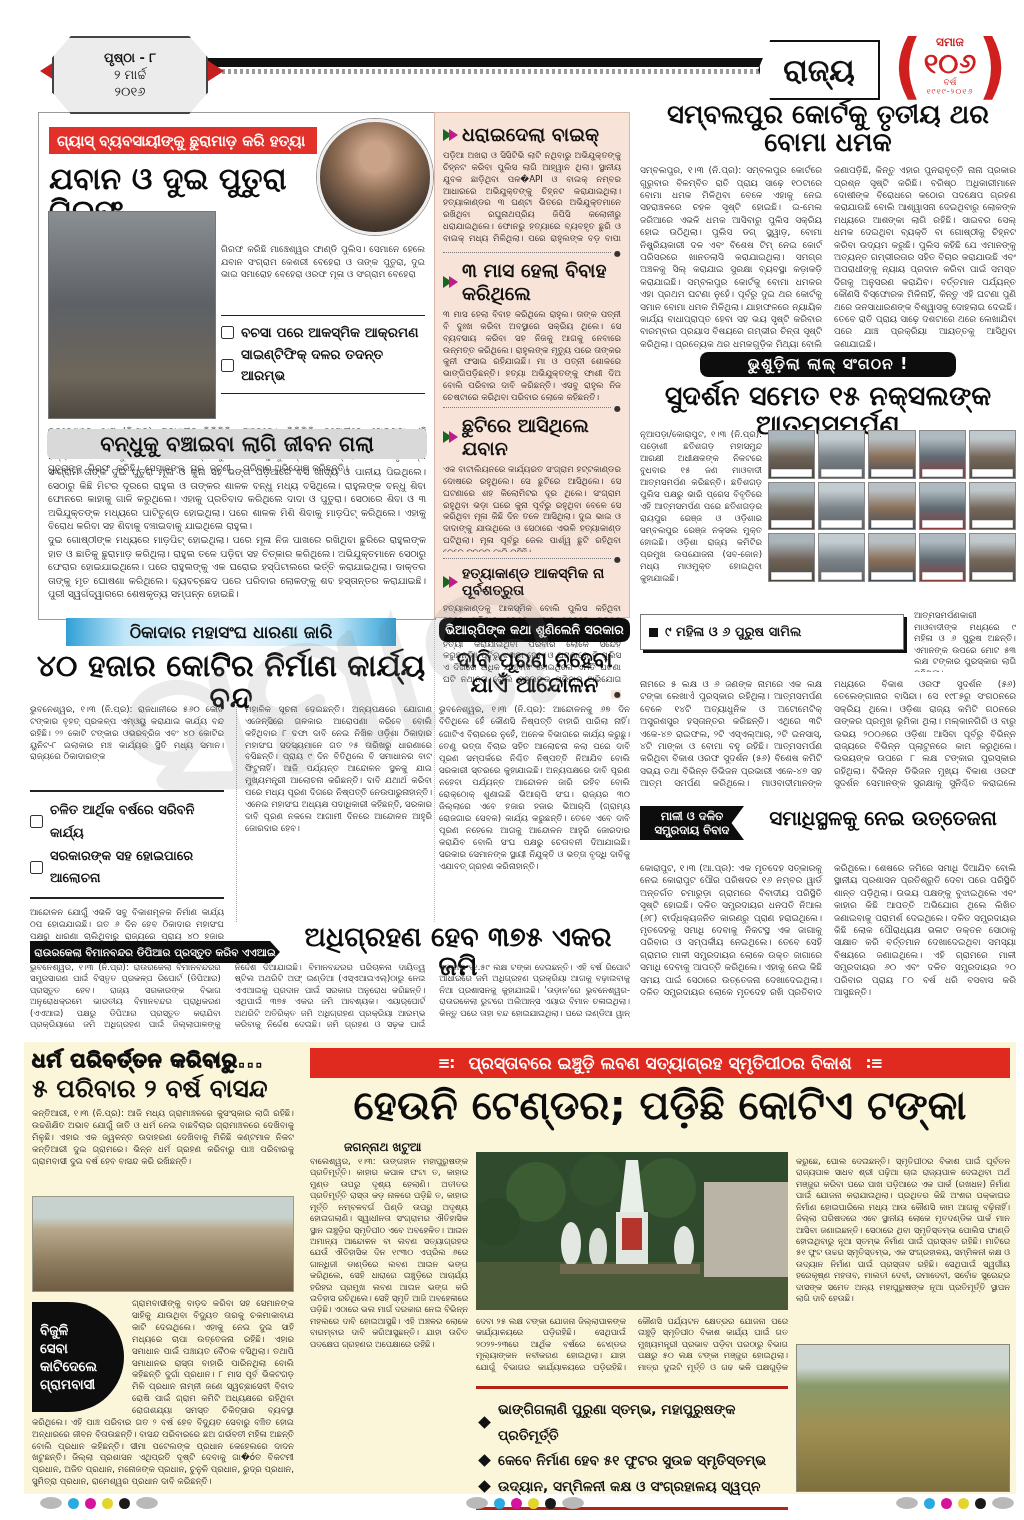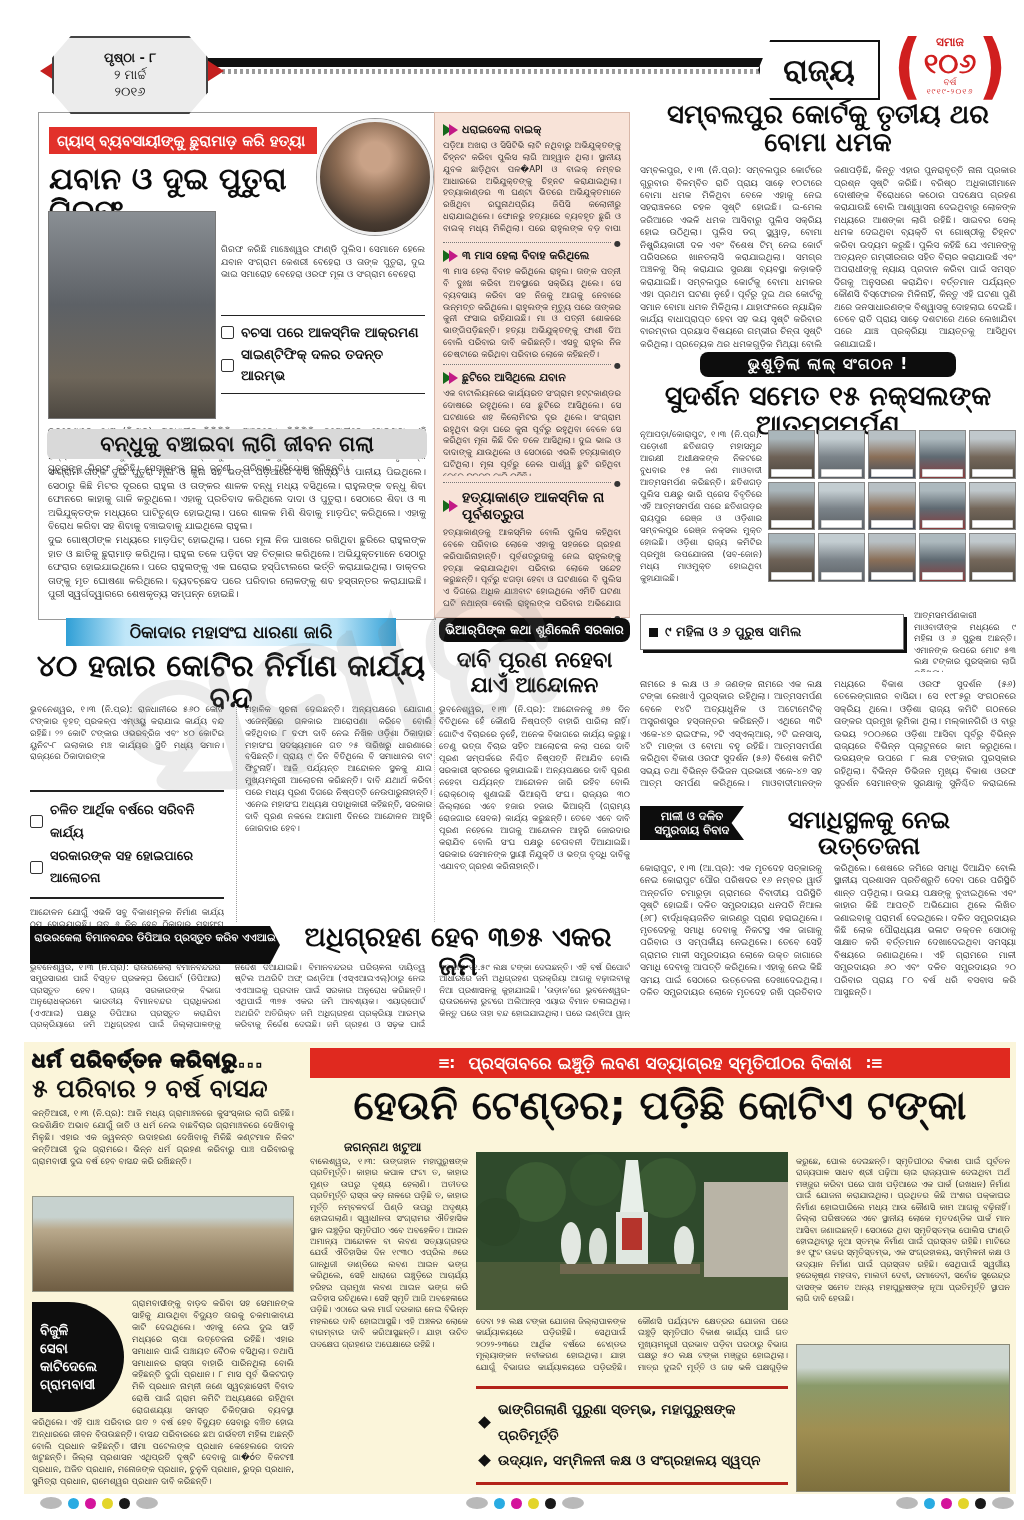--- a/index.html
+++ b/index.html
@@ -49,21 +49,21 @@
   .artA .bodyTop{position:absolute;left:9px;top:312px;width:378px;height:96px;column-count:2;column-gap:12px;font-size:9px;line-height:1.38;}
   .artA .sub{position:absolute;left:8px;top:316px;width:380px;height:30px;background:#d9d9d9;border-radius:6px;
      display:flex;align-items:center;justify-content:center;font-size:21px;font-weight:bold;}
   .artA .subBody{position:absolute;left:9px;top:352px;width:378px;height:146px;font-size:9.6px;line-height:1.42;white-space:pre-line;}
   
   .artB{left:434px;top:112px;width:196px;height:506px;background:#f8e3d8;border:1px solid #d8b7a8;
      padding:8px 8px;box-sizing:border-box;}
   .sideItem{margin-bottom:6px;border-bottom:1px dotted #777;padding-bottom:6px;position:relative;}
   .sideItem:last-child{border-bottom:none;}
   .sideItem::after{content:"●";position:absolute;right:0;bottom:-6px;font-size:8px;color:#333;background:#f8e3d8;padding-left:3px;}
-  .sideTitle{display:flex;align-items:center;gap:4px;justify-content:flex-start;font-size:11px;font-weight:bold;margin:2px 0 4px;}
+  .sideTitle{display:flex;align-items:center;gap:4px;justify-content:flex-start;font-size:19px;font-weight:bold;margin:2px 0 4px;}
   .tri{width:0;height:0;border-top:6px solid transparent;border-bottom:6px solid transparent;flex:0 0 auto;}
   .triG{border-left:9px solid #17681c;margin-right:-7px;}
   .triM{border-left:9px solid #c21a86;}
   .sideBody{font-size:8.6px;line-height:1.38;text-align:justify;color:#222;overflow:hidden;}
   
   .artC{left:640px;top:100px;width:376px;height:250px;}
   .artC .hC{font-size:26px;text-align:center;margin:0 0 8px;}
   .cols2{column-count:2;column-gap:12px;font-size:9px;line-height:1.38;}
   .artD{left:640px;top:352px;width:376px;height:450px;}
   .bannerBlk{background:#0d0d0d;color:#fff;font-weight:bold;text-align:center;border-radius:8px;}
@@ -82,38 +82,38 @@
   .artD .bullBox{position:absolute;left:0;top:262px;width:264px;border:1px solid #777;box-shadow:3px 3px 0 #111;
      padding:6px 8px;box-sizing:border-box;background:#fff;}
   .artD .bullBox .row{display:flex;align-items:center;gap:7px;font-size:13px;font-weight:bold;line-height:1.7;}
   .sq{display:inline-block;width:9px;height:9px;background:#111;flex:0 0 auto;}
   .artD .sideSnip{position:absolute;left:274px;top:258px;width:102px;height:62px;font-size:8.6px;line-height:1.35;}
   .artD .bodyBot{position:absolute;left:0;top:326px;width:376px;height:122px;}
   .artE{left:640px;top:802px;width:376px;height:238px;}
   .artE .lbl{position:absolute;left:0;top:4px;width:104px;height:34px;background:#0d0d0d;color:#fff;
      clip-path:polygon(0 0,100% 0,88% 50%,100% 100%,0 100%);
      display:flex;flex-direction:column;align-items:center;justify-content:center;font-size:11.5px;font-weight:bold;line-height:1.25;}
-  .artE .hE{position:absolute;left:96px;top:6px;width:266px;font-size:24px;text-align:center;}
+  .artE .hE{position:absolute;left:110px;top:6px;width:266px;font-size:20px;text-align:center;}
   .artE .bodyE{position:absolute;left:0;top:60px;width:376px;height:176px;}
   
   .artF{left:30px;top:618px;width:402px;height:304px;}
   .artF .ban{width:330px;height:28px;margin:0 auto;
      background:linear-gradient(90deg,#2f9fd6 0%,#bfe6f8 18%,#eaf6fd 50%,#bfe6f8 82%,#2f9fd6 100%);
      font-size:17px;font-weight:bold;text-align:center;line-height:28px;}
   .artF .hF{font-size:30px;text-align:center;margin:4px 0 6px;}
   .artF .colL{position:absolute;left:0;top:86px;width:194px;height:218px;font-size:8.6px;line-height:1.38;}
   .artF .colR{position:absolute;left:206px;top:86px;width:196px;height:218px;font-size:8.6px;line-height:1.38;border-left:1px dotted #999;padding-left:8px;box-sizing:border-box;}
   .artF .bullBox{border-top:2px solid #222;border-bottom:2px solid #222;margin:8px 0;padding:7px 0;}
   .artF .bullBox .row{display:flex;align-items:center;gap:7px;font-size:13px;font-weight:bold;line-height:1.75;}
   .artG{left:434px;top:618px;width:196px;height:304px;border-left:1px dotted #bbb;padding-left:4px;box-sizing:border-box;}
   .artG .ban{width:100%;height:24px;font-size:12.5px;line-height:24px;}
   .artG .hG{font-size:21.5px;text-align:center;line-height:1.15;margin:6px 0;}
   .artG .bodyG{font-size:8.6px;line-height:1.4;height:200px;}
   .artH{left:30px;top:922px;width:600px;height:118px;}
-  .artH .lbl{position:absolute;left:0;top:4px;width:250px;height:38px;background:#0d0d0d;color:#fff;
+  .artH .lbl{position:absolute;left:0;top:19px;width:250px;height:22px;background:#0d0d0d;color:#fff;
      clip-path:polygon(0 0,96% 0,100% 50%,96% 100%,0 100%);
      font-size:10.5px;font-weight:bold;text-align:center;line-height:22px;}
   .artH .hH{position:absolute;left:256px;top:0;width:344px;font-size:27px;text-align:center;}
   .artH .bodyH{position:absolute;left:0;top:40px;width:600px;height:76px;column-count:3;column-gap:14px;font-size:8.4px;line-height:1.36;}
   
   .bottom{left:24px;top:1042px;width:992px;height:452px;background:#fbf5da;}
   .artI{position:absolute;left:8px;top:6px;width:262px;height:442px;}
   .artI .kick{font-size:20px;font-weight:bold;color:#fbf5da;-webkit-text-stroke:1.3px #111;letter-spacing:1px;}
   .artI .hI{font-size:25px;font-weight:bold;line-height:1.05;margin:4px 0 6px;}
   .artI .b1{font-size:8.6px;line-height:1.38;height:84px;}
@@ -356,20 +356,24 @@
       </div>
       <div class="colR just">କରୁଛେ, ପୋଲ ଦେଇଛନ୍ତି। ସ୍ମୃତିପୀଠର ବିକାଶ ପାଇଁ ପୂର୍ବତନ ରାଜ୍ୟପାଳ ସାଧବ ଶ୍ରୀ ପଢ଼ିଆ ଚାଇ ରାଜ୍ୟପାଳ ଦେଇଥିବା ଅର୍ଥ ମଞ୍ଜୁର କରିବା ପରେ ପାଖ ପଡ଼ିଆରେ ଏକ ପାର୍କ (ରଖଧନ) ନିର୍ମାଣ ପାଇଁ ଯୋଜନା କରାଯାଇଥିଲା। ପ୍ରଥିତର କିଛି ଅଂଶର ପକ୍କାଘର ନିର୍ମାଣ ହୋଇପାରିଲେ ମଧ୍ୟ ଆଉ କୌଣସି କାମ ଆଗକୁ ବଢ଼ିନାହିଁ। ଜିଲ୍ଲା ପରିଷଦରେ ଏବେ ସ୍ଥାନୀୟ ଲୋକେ ମୃତଦଣ୍ଡିକ ପାର୍କ ମାନ ଆସିବା ଜଣାଇଛନ୍ତି। ସେଠାରେ ଥିବା ସ୍ମୃତିସ୍ତମ୍ଭ ପୋଲିସ ଫାଣ୍ଡି ହୋଇଥିବାରୁ ନୂଆ ସ୍ତମ୍ଭ ନିର୍ମାଣ ପାଇଁ ପ୍ରସ୍ତାବ ରହିଛି। ମାଟିରେ ୫୧ ଫୁଟ ଉଚ୍ଚର ସ୍ମୃତିସ୍ତମ୍ଭ, ଏକ ସଂଗ୍ରହାଳୟ, ସମ୍ମିଳନୀ କକ୍ଷ ଓ ଉଦ୍ୟାନ ନିର୍ମାଣ ପାଇଁ ପ୍ରସ୍ତାବ ରହିଛି। ସେଥିପାଇଁ ସ୍ୱର୍ଗୀୟ ହରେକୃଷ୍ଣ ମହତାବ, ମାଲତୀ ଦେବୀ, ରମାଦେବୀ, ସର୍ବୋଚ୍ଚ ସୁରେନ୍ଦ୍ର ଦାସଙ୍କ ସମେତ ଅନ୍ୟ ମହାପୁରୁଷଙ୍କ ନୂଆ ପ୍ରତିମୂର୍ତ୍ତି ସ୍ଥାପନ ଲାଗି ଦାବି ହେଉଛି।</div>
       <div class="mid just">ଦେବା ୨୫ ଲକ୍ଷ ଟଙ୍କା ଯୋଜନା ଜିଲ୍ଲାପାଳଙ୍କ କାର୍ଯ୍ୟାଳୟରେ ପଡ଼ିରହିଛି। ସେଥିପାଇଁ ୨୦୨୨-୨୩ରେ ଆର୍ଥିକ ବର୍ଷରେ ଟେଣ୍ଡର ମୂଲ୍ୟାଙ୍କନ ନବୀକରଣ ହୋଇଥିଲା। ଯାହା ଯୋଗୁଁ ବିଭାଗର କାର୍ଯ୍ୟାଳୟରେ ପଡ଼ିରହିଛି। କୌଣସି ପର୍ଯ୍ୟଟନ କ୍ଷେତ୍ରର ଯୋଜନା ପରେ ଇଞ୍ଚୁଡ଼ି ସ୍ମୃତିପୀଠ ବିକାଶ କାର୍ଯ୍ୟ ପାଇଁ ଗତ ମୁଖ୍ୟମନ୍ତ୍ରୀ ପ୍ରଭାବ ପଡ଼ିବା ପରଠାରୁ ବିଭାଗ ପକ୍ଷରୁ ୫୦ ଲକ୍ଷ ଟଙ୍କା ମଞ୍ଜୁର ହୋଇଥିଲା। ମାତ୍ର ଦୁଇଟି ମୂର୍ତ୍ତି ଓ ଗଢ ଭଳି ପକ୍ଷଗୁଡ଼ିକ ନଷ୍ଟ ହୋଇଯାଉଥିବାରୁ ଶ୍ରୀ ଦାସ ଦୁଃଖ ପ୍ରକାଶ କରିଛନ୍ତି। ଏଥିପାଇଁ ବାଲେଶ୍ୱର ଏମ୍‌ପି, ସ୍ଥାନୀୟ ବିଧାୟକ, କୌଣସି ଲୋକ ପ୍ରତିନିଧି ଥରେ ଜିଲ୍ଲାପାଳ ଦ୍ୱାରସ୍ଥ ବି ବିଭିନ୍ନ ଦପ୍ତର ନାହିଁ। ସରକାର ପକ୍ଷରେ ସଂଗ୍ରାମର ମାଟି ଇଞ୍ଚୁଡ଼ି କଥା ପଡ଼ି ଏହାକୁ ଛୁଟି ଆସୁଥିବା ଯାତ୍ରୀ ନିରାଶ ହୋଇ ଦୁଃଖରେ ଫେରୁଛନ୍ତି।</div>
       <div class="bullBox">
         <div class="row">
           <span class="dia"></span>
           <span>ଭାଙ୍ଗିଗଲାଣି ପୁରୁଣା ସ୍ତମ୍ଭ, ମହାପୁରୁଷଙ୍କ ପ୍ରତିମୂର୍ତ୍ତି</span>
         </div>
         <div class="row">
           <span class="dia"></span>
+          <span>କେବେ ନିର୍ମାଣ ହେବ ୫୧ ଫୁଟର ସୁଉଚ୍ଚ ସ୍ମୃତିସ୍ତମ୍ଭ</span>
+        </div>
+        <div class="row">
+          <span class="dia"></span>
           <span>ଉଦ୍ୟାନ, ସମ୍ମିଳନୀ କକ୍ଷ ଓ ସଂଗ୍ରହାଳୟ ସ୍ୱପ୍ନ</span>
         </div>
       </div>
       <div class="photo2"></div>
     </div>
   </div>
 
   <div class="abs regs" style="left:40px;top:1497px">
     <span class="ell"></span>
     <span class="d dC"></span>

